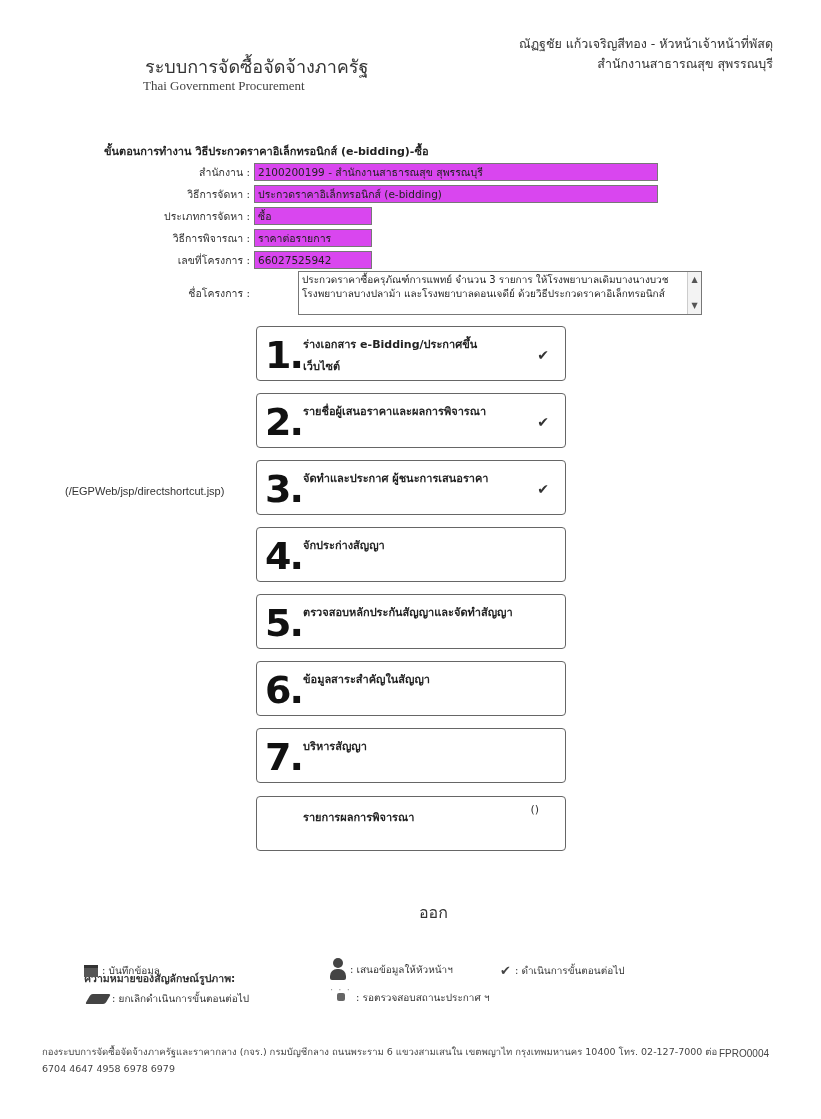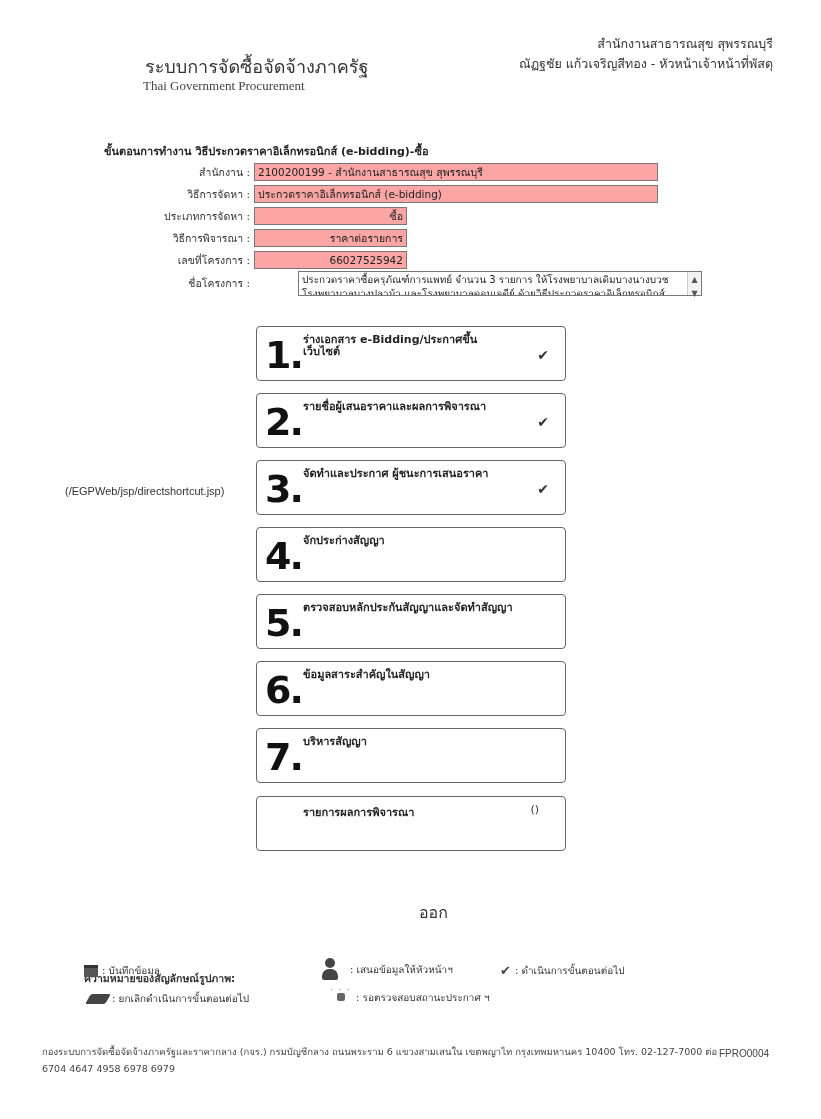--- a/index.html
+++ b/index.html
@@ -7,32 +7,32 @@
     body { position: relative; font-family: "DejaVu Sans", sans-serif; color: #1a1a1a; }
 
     .hdr-title { position: absolute; left: 145px; top: 36px; font-size: 18px; color: #333; font-family: Liberation Mono, monospace; margin-top: 16px; }
     .hdr-sub { position: absolute; left: 143px; top: 78px; font-size: 13px; color: #444; font-family: Liberation Serif, serif; }
     .hdr-right { position: absolute; right: 48px; top: 34px; text-align: right; font-size: 12.5px; line-height: 20px; color: #333; }
 
     .section-title { position: absolute; left: 104px; top: 142px; font-size: 11px; font-weight: bold; color: #222; }
 
     .form-row { position: absolute; display: flex; align-items: center; font-size: 10.5px; }
     .form-label { width: 160px; text-align: right; padding-right: 4px; color: #333; }
-    .form-field { border: 1px solid #777; height: 18px; line-height: 16px; padding: 0 3px; font-size: 10.5px; background: #fca5a5; white-space: nowrap; overflow: hidden; color: #222; }
+    .form-field { border: 1px solid #777; height: 18px; line-height: 16px; padding: 0 3px; font-size: 10.5px; background: #d946ef; white-space: nowrap; overflow: hidden; color: #222; }
     .form-field.wide { width: 404px; }
-    .form-field.narrow { width: 153px; text-align: right; }
-    .form-area { width: 404px; height: 25px; border: 1px solid #777; display: flex; font-size: 10px; line-height: 14px; }
+    .form-field.narrow { width: 118px; }
+    .form-area { width: 404px; height: 44px; border: 1px solid #777; display: flex; font-size: 10px; line-height: 14px; }
     .form-area .txt { flex: 1; padding: 1px 3px; overflow: hidden; white-space: nowrap; color: #222; }
     .form-area .sb { width: 14px; border-left: 1px solid #ccc; background: #f3f3f3; display: flex; flex-direction: column; justify-content: space-between; align-items: center; font-size: 8px; color: #555; padding: 1px 0; }
 
     .side-link { position: absolute; left: 65px; top: 485px; font-size: 11px; color: #333; font-family: "Liberation Sans", sans-serif; }
 
     .step { position: absolute; left: 256px; width: 310px; height: 55px; border: 1px solid #666; border-radius: 4px; background: #fff; cursor: pointer; }
     .step .num { position: absolute; left: 8px; top: 6px; font-size: 38px; font-weight: bold; font-family: "DejaVu Sans", sans-serif; line-height: 44px; color: #111; letter-spacing: -2px; }
-    .step .label { position: absolute; left: 46px; top: 7px; width: 210px; font-size: 11px; font-weight: bold; line-height: 12px; color: #222; }
+    .step .label { position: absolute; left: 46px; top: 7px; width: 210px; font-size: 11px; font-weight: bold; line-height: 22px; color: #222; }
     .step .check { position: absolute; right: 16px; top: 20px; font-size: 14px; color: #333; }
     .step.result .label { left: 46px; top: 10px; }
     .step.result .paren { position: absolute; right: 26px; top: 6px; font-size: 11px; color: #333; }
 
     .exit-link { position: absolute; left: 392px; top: 900px; font-size: 16px; color: #333; cursor: pointer; margin-left: 27px; }
 
     .legend-title { position: absolute; left: 84px; top: 970px; font-size: 10.5px; font-weight: bold; color: #333; }
     .legend-item { position: absolute; display: flex; align-items: center; font-size: 10px; color: #333; text-align: center; }
     .legend-item .ic { display: inline-block; margin-right: 4px; color: #444; }
     .ic-save { width: 14px; height: 12px; background: #555; border-top: 3px solid #333; }
@@ -46,22 +46,22 @@
 
     .footer { position: absolute; left: 42px; top: 1043px; width: 680px; font-size: 9.5px; color: #444; line-height: 17px; }
     .footer-code { position: absolute; left: 719px; top: 1048px; font-size: 10px; color: #444; font-family: "Liberation Sans", sans-serif; }
   </style>
 </head>
 <body>
 
 <div class="hdr-title">ระบบการจัดซื้อจัดจ้างภาครัฐ</div>
 <div class="hdr-sub">Thai Government Procurement</div>
 <div class="hdr-right">
+  <div>ณัฏฐชัย แก้วเจริญสีทอง - หัวหน้าเจ้าหน้าที่พัสดุ</div>
   <div>สำนักงานสาธารณสุข สุพรรณบุรี</div>
-  <div>ณัฏฐชัย แก้วเจริญสีทอง - หัวหน้าเจ้าหน้าที่พัสดุ</div>
 </div>
 
 <div class="section-title">ขั้นตอนการทำงาน วิธีประกวดราคาอิเล็กทรอนิกส์ (e-bidding)-ซื้อ</div>
 
 <div class="form-row" style="left:94px; top:163px;">
   <span class="form-label">สำนักงาน :</span>
   <span class="form-field wide">2100200199 - สำนักงานสาธารณสุข สุพรรณบุรี</span>
 </div>
 <div class="form-row" style="left:94px; top:185px;">
   <span class="form-label">วิธีการจัดหา :</span>
@@ -131,21 +131,21 @@
   <span class="paren">()</span>
 </div>
 
 <div class="exit-link">ออก</div>
 
 <div class="legend-title">ความหมายของสัญลักษณ์รูปภาพ:</div>
 <div class="legend-item" style="left:84px; top:963px;">
   <span class="ic ic-save"></span>
   <span>: บันทึกข้อมูล</span>
 </div>
-<div class="legend-item" style="left:322px; top:958px;gap:8px;">
+<div class="legend-item" style="left:330px; top:958px;">
   <span class="ic ic-user"></span>
   <span>: เสนอข้อมูลให้หัวหน้าฯ</span>
 </div>
 <div class="legend-item" style="left:500px; top:963px;">
   <span class="ic" style="font-size:13px;">✔</span>
   <span>: ดำเนินการขั้นตอนต่อไป</span>
 </div>
 <div class="legend-item" style="left:88px; top:991px;">
   <span class="ic ic-cancel"></span>
   <span>: ยกเลิกดำเนินการขั้นตอนต่อไป</span>

